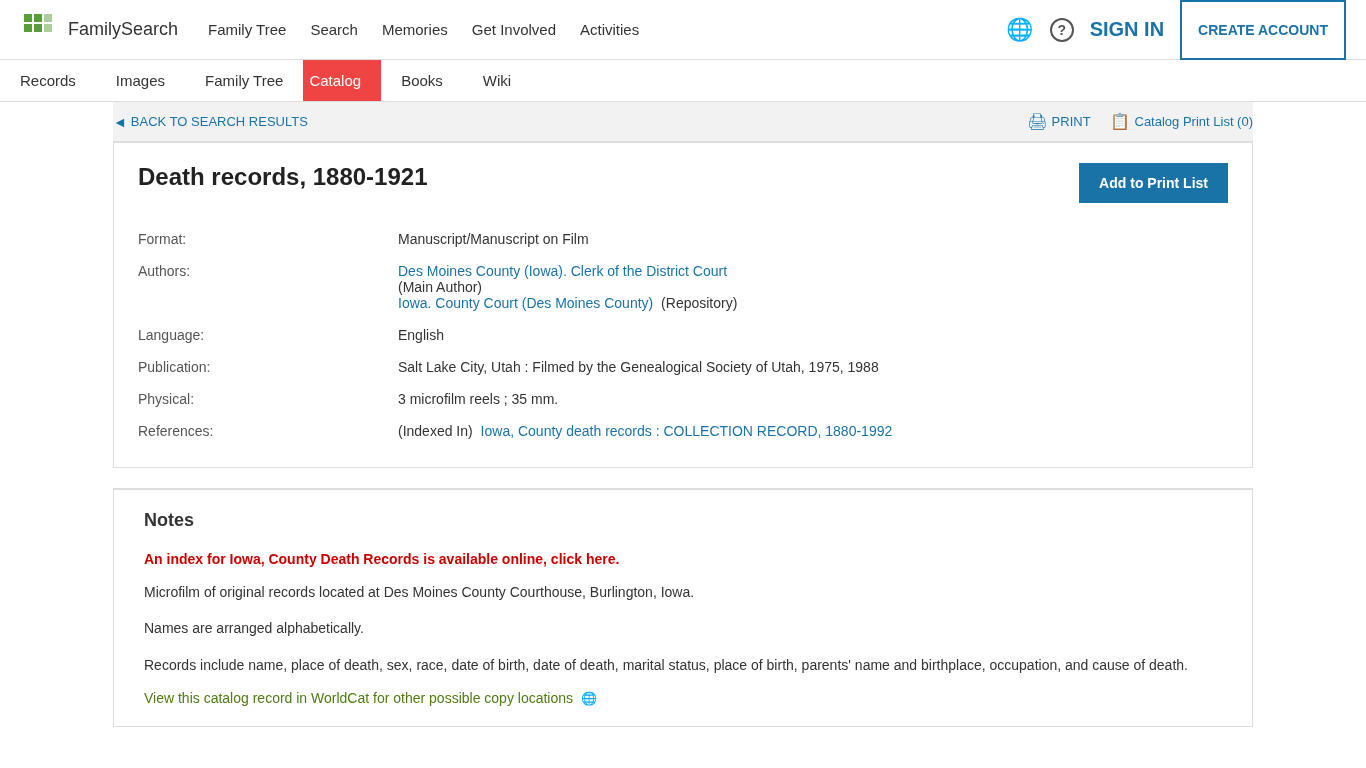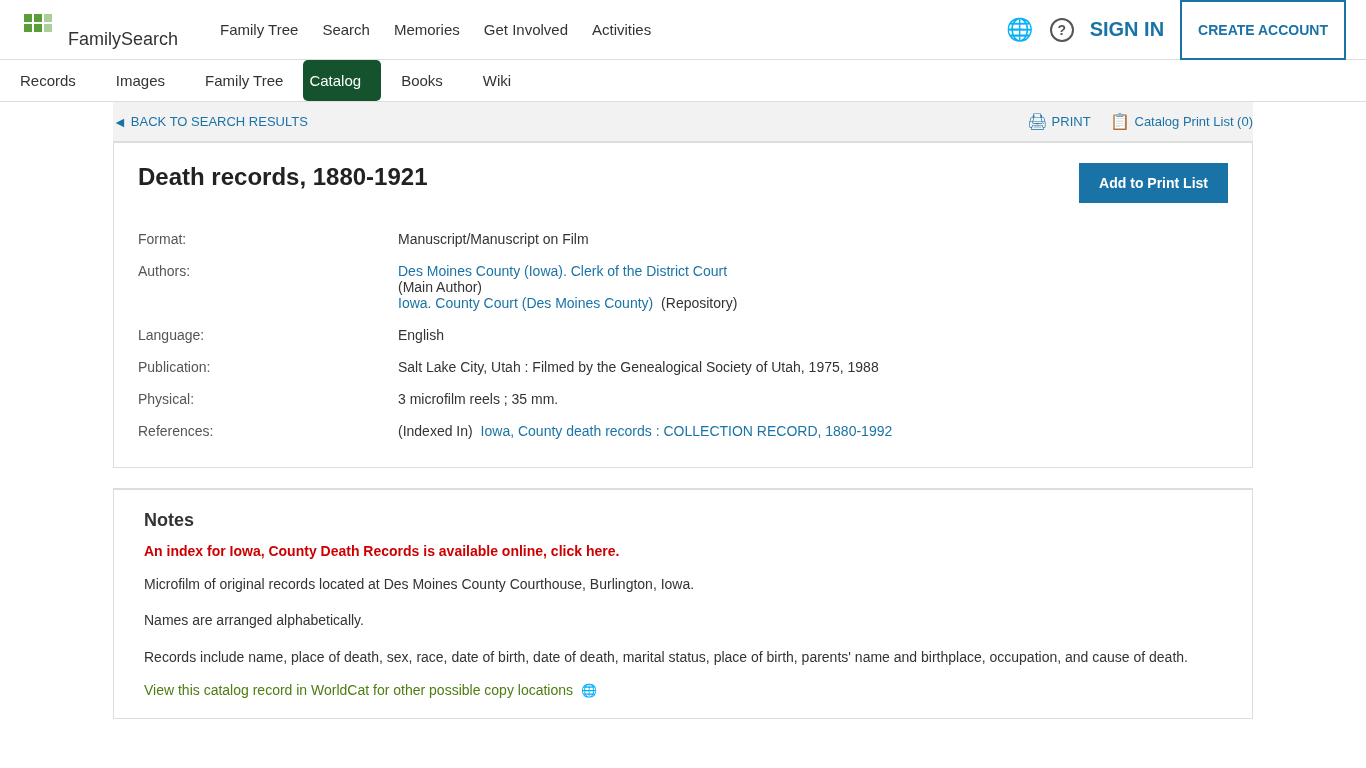--- a/index.html
+++ b/index.html
@@ -9,22 +9,22 @@
     .top-nav {
       display: flex;
       align-items: center;
       padding: 0 20px;
       height: 60px;
       border-bottom: 1px solid #ddd;
       background: #fff;
     }
     .logo {
       display: flex;
-      align-items: flex-end;
-      margin-right: 42px;
+      align-items: center;
+      margin-right: 30px;
       text-decoration: none;
     }
     .logo-icon {
       width: 40px;
       height: 40px;
       margin-right: 8px;
     }
     .logo-text {
       font-size: 18px;
       color: #333;
@@ -72,23 +72,23 @@
       background: #fff;
     }
     .sub-nav a {
       display: inline-block;
       padding: 12px 20px;
       text-decoration: none;
       color: #333;
       font-size: 15px;
     }
     .sub-nav a.active {
-      background: #14532d;
+      background: #ef4444;
       color: #fff;
-      border-radius: 5px;
+      border-radius: 0;
       padding-left: 6px;
     }
 
     
     .back-bar {
       background: #f2f2f2;
       border-bottom: 1px solid #ddd;
       display: flex;
       align-items: center;
       justify-content: space-between;
@@ -173,21 +173,21 @@
     
     .notes-section {
       border: 1px solid #ddd;
       padding: 20px 30px;
       margin-bottom: 20px;
     }
     .notes-title {
       font-size: 18px;
       font-weight: bold;
       color: #333;
-      margin-bottom: 12px;
+      margin-bottom: 20px;
     }
     .notes-alert {
       color: #cc0000;
       font-weight: bold;
       margin-bottom: 14px;
       font-size: 14px;
     }
     .notes-text {
       color: #333;
       font-size: 14px;

